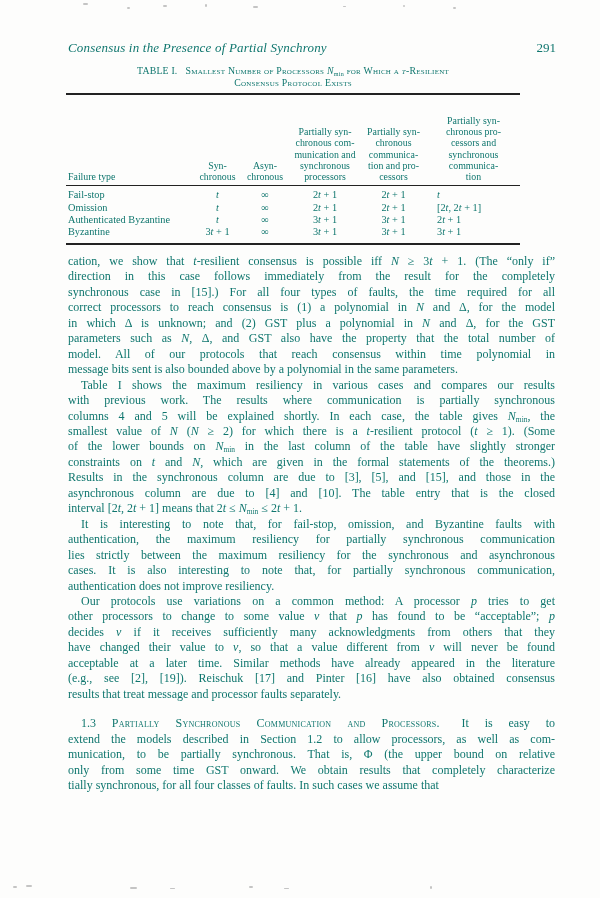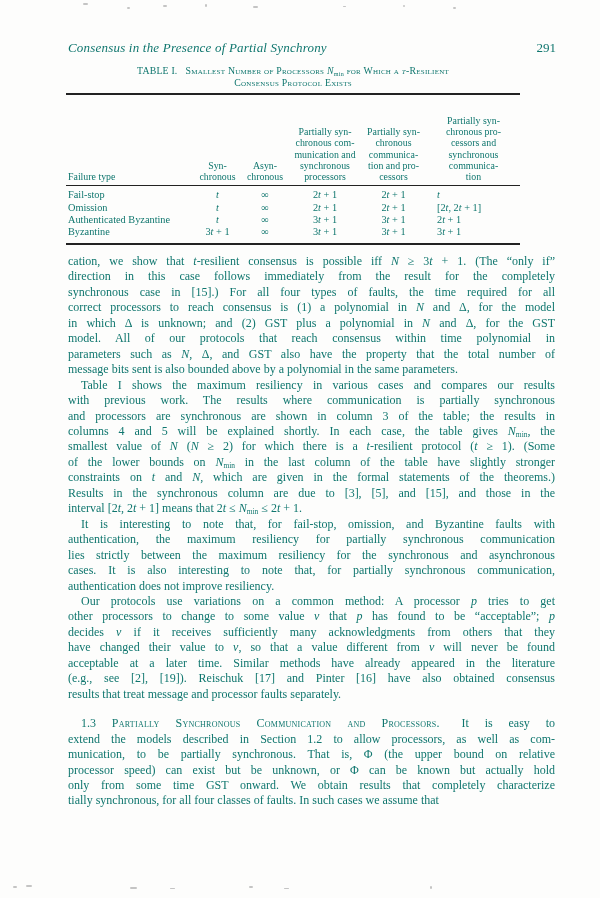--- a/index.html
+++ b/index.html
@@ -183,33 +183,33 @@
       </tbody>
   </table>
 
   <div class="bodytext">
       <div class="para">
         <div class="line just">cation, we show that <i>t</i>-resilient consensus is possible iff <i>N</i> ≥ 3<i>t</i> + 1. (The “only if”</div>
         <div class="line just">direction in this case follows immediately from the result for the completely</div>
         <div class="line just">synchronous case in [15].) For all four types of faults, the time required for all</div>
         <div class="line just">correct processors to reach consensus is (1) a polynomial in <i>N</i> and Δ, for the model</div>
         <div class="line just">in which Δ is unknown; and (2) GST plus a polynomial in <i>N</i> and Δ, for the GST</div>
+        <div class="line just">parameters such as <i>N</i>, Δ, and GST also have the property that the total number of</div>
         <div class="line just">model. All of our protocols that reach consensus within time polynomial in</div>
-        <div class="line just">parameters such as <i>N</i>, Δ, and GST also have the property that the total number of</div>
         <div class="line">message bits sent is also bounded above by a polynomial in the same parameters.</div>
       </div>
       <div class="para">
         <div class="line just indent">Table I shows the maximum resiliency in various cases and compares our results</div>
         <div class="line just">with previous work. The results where communication is partially synchronous</div>
-        <div class="line just">and processors are synchronous are shown in column 3 of the table; the results in</div>
         <div class="line just">columns 4 and 5 will be explained shortly. In each case, the table gives <i>N</i><sub>min</sub>, the</div>
         <div class="line just">smallest value of <i>N</i> (<i>N</i> ≥ 2) for which there is a <i>t</i>-resilient protocol (<i>t</i> ≥ 1). (Some</div>
         <div class="line just">of the lower bounds on <i>N</i><sub>min</sub> in the last column of the table have slightly stronger</div>
         <div class="line just">constraints on <i>t</i> and <i>N</i>, which are given in the formal statements of the theorems.)</div>
         <div class="line just">Results in the synchronous column are due to [3], [5], and [15], and those in the</div>
+        <div class="line just">asynchronous column are due to [4] and [10]. The table entry that is the closed</div>
         <div class="line">interval [2<i>t</i>, 2<i>t</i> + 1] means that 2<i>t</i> ≤ <i>N</i><sub>min</sub> ≤ 2<i>t</i> + 1.</div>
       </div>
       <div class="para">
         <div class="line just indent">It is interesting to note that, for fail-stop, omission, and Byzantine faults with</div>
         <div class="line just">authentication, the maximum resiliency for partially synchronous communication</div>
         <div class="line just">lies strictly between the maximum resiliency for the synchronous and asynchronous</div>
         <div class="line just">cases. It is also interesting to note that, for partially synchronous communication,</div>
         <div class="line">authentication does not improve resiliency.</div>
       </div>
       <div class="para">
@@ -218,21 +218,20 @@
         <div class="line just">decides <i>v</i> if it receives sufficiently many acknowledgments from others that they</div>
         <div class="line just">have changed their value to <i>v</i>, so that a value different from <i>v</i> will never be found</div>
         <div class="line just">acceptable at a later time. Similar methods have already appeared in the literature</div>
         <div class="line just">(e.g., see [2], [19]). Reischuk [17] and Pinter [16] have also obtained consensus</div>
         <div class="line">results that treat message and processor faults separately.</div>
       </div>
       <div class="para space-before">
         <div class="line just indent">1.3 <span class="sc sc-head">Partially Synchronous Communication and Processors.</span>  It is easy to</div>
         <div class="line just">extend the models described in Section 1.2 to allow processors, as well as com-</div>
         <div class="line just">munication, to be partially synchronous. That is, Φ (the upper bound on relative</div>
-        <div class="line just">processor speed) can exist but be unknown, or Φ can be known but actually hold</div>
         <div class="line just">only from some time GST onward. We obtain results that completely characterize</div>
         <div class="line">tially synchronous, for all four classes of faults. In such cases we assume that</div>
       </div>
     </div>
 
   <div class="speck" style="left:13px;top:886px;width:4px;height:2px;"></div>
   <div class="speck" style="left:26px;top:885px;width:6px;height:2px;"></div>
   <div class="speck" style="left:130px;top:887px;width:7px;height:2px;"></div>
   <div class="speck" style="left:170px;top:888px;width:5px;height:1px;"></div>
   <div class="speck" style="left:249px;top:886px;width:4px;height:2px;"></div>

